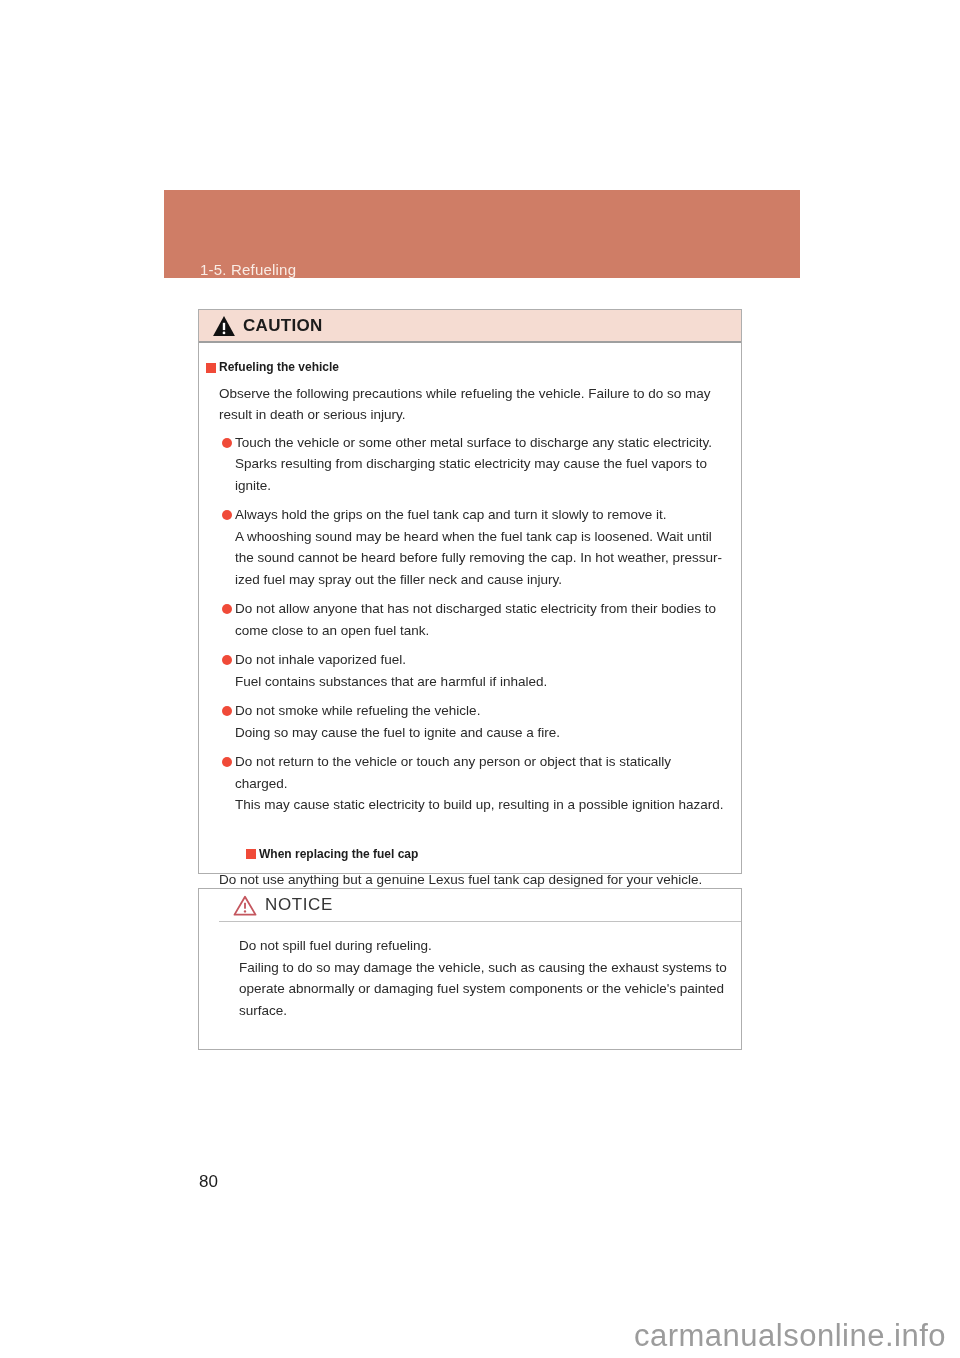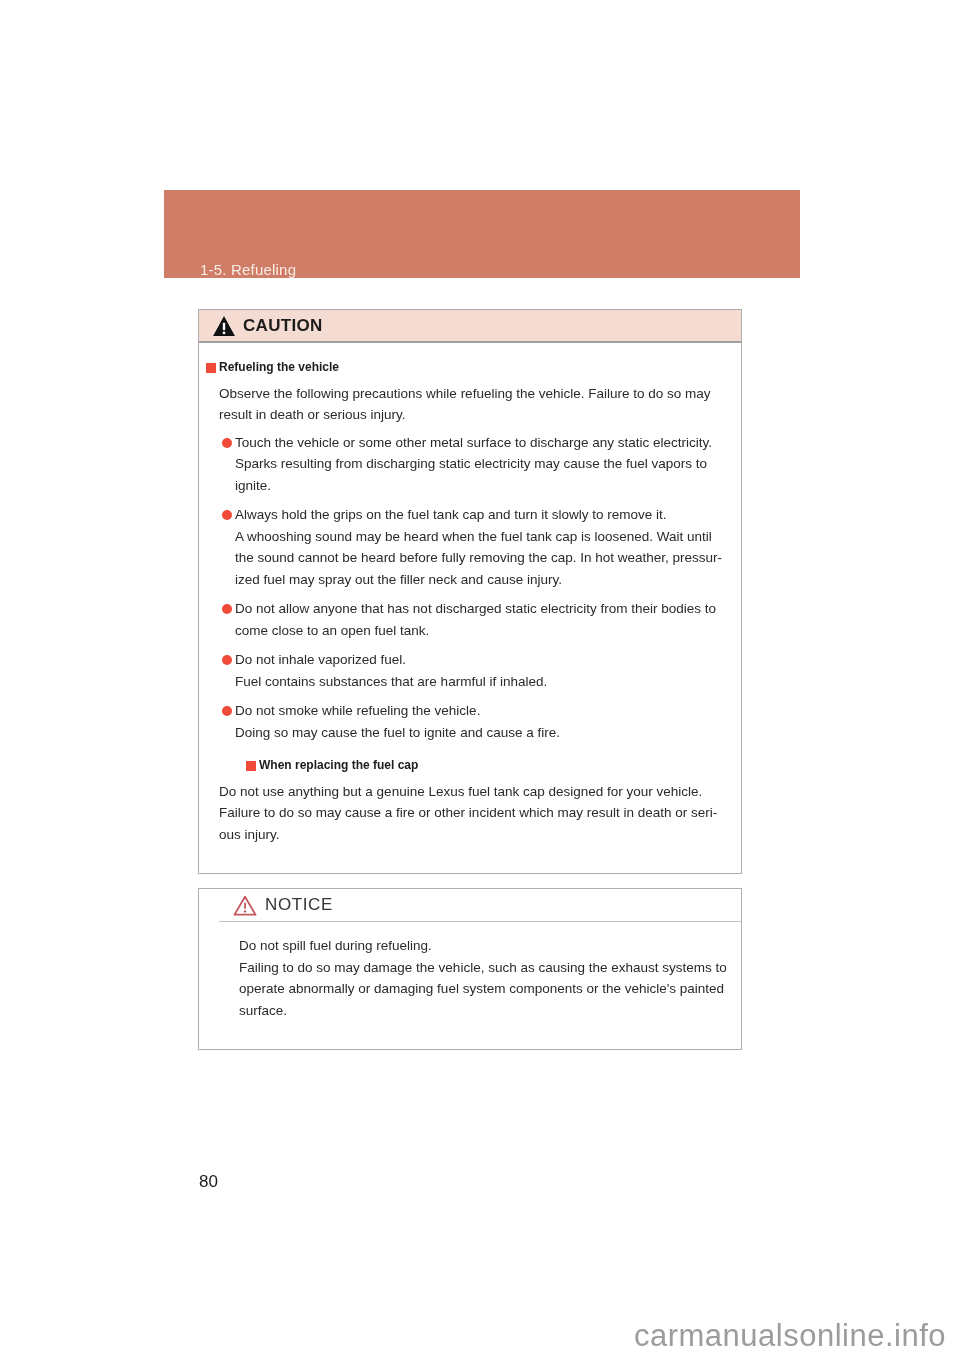--- a/index.html
+++ b/index.html
@@ -100,21 +100,21 @@
   }
   .dot {
     width: 10px;
     height: 10px;
     border-radius: 50%;
     background: #f04a38;
     flex: none;
     margin: 6px 3px 0 16px;
   }
   .bullet-text { flex: 1; }
-  .gap-top { margin-top: 12px; padding-left: 40px; }
+  .gap-top { margin-top: 28px; padding-left: 40px; }
   
   .page-number {
     position: absolute;
     left: 199px;
     top: 1172px;
     font-size: 17px;
     color: #1c1c1c;
   }
   .watermark {
     position: absolute;
@@ -175,20 +175,26 @@
       <div class="bullet">
         <span class="dot"></span>
         <div class="bullet-text lines">Do not inhale vaporized fuel.
 Fuel contains substances that are harmful if inhaled.</div>
       </div>
       <div class="bullet">
         <span class="dot"></span>
         <div class="bullet-text lines">Do not smoke while refueling the vehicle.
 Doing so may cause the fuel to ignite and cause a fire.</div>
       </div>
+      <div class="bullet">
+        <span class="dot"></span>
+        <div class="bullet-text lines">Do not return to the vehicle or touch any person or object that is statically
+charged.
+This may cause static electricity to build up, resulting in a possible ignition hazard.</div>
+      </div>
 
       <div class="sec-heading gap-top">
         <span class="sq red"></span>
         <span class="sec-heading-text">When replacing the fuel cap</span>
       </div>
       <div class="para lines">Do not use anything but a genuine Lexus fuel tank cap designed for your vehicle.
 Failure to do so may cause a fire or other incident which may result in death or seri-
 ous injury.</div>
 
     </div>

